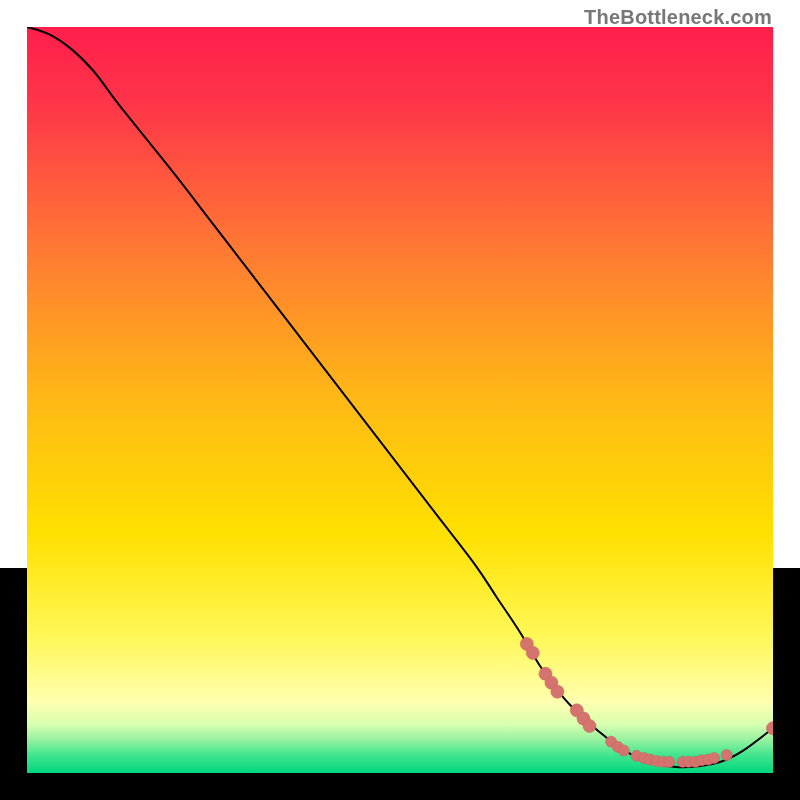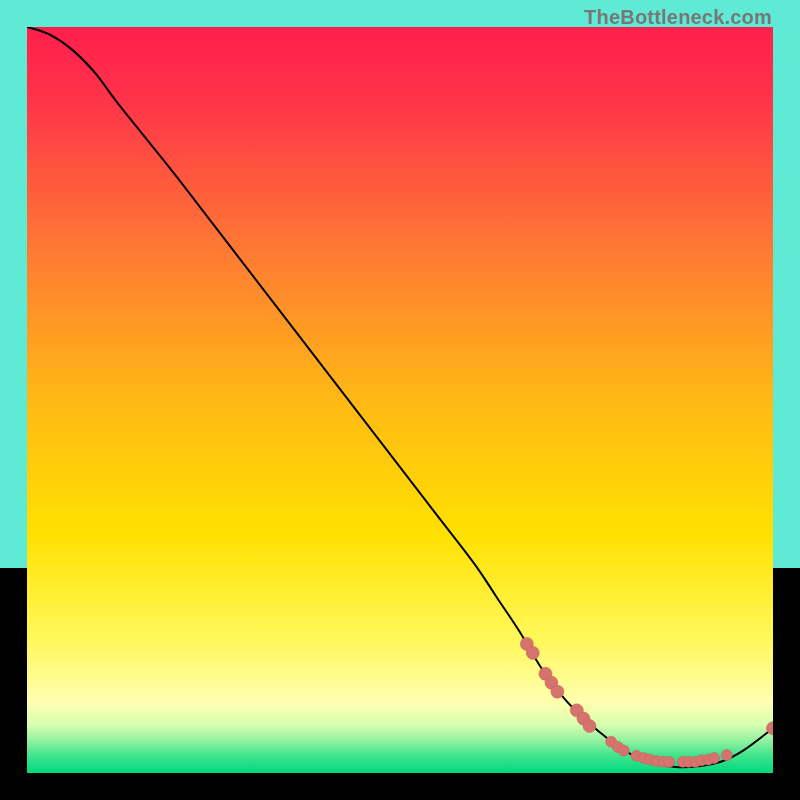--- a/index.html
+++ b/index.html
@@ -7,21 +7,21 @@
     padding: 0;
     width: 800px;
     height: 800px;
     background: #000;
     overflow: hidden;
   }
   .stage {
     position: relative;
     width: 800px;
     height: 568px;
-    background: #5eead4;
+    background: #ffffff;
   }
   .plot-wrap {
     position: absolute;
     left: 27px;
     top: 27px;
     width: 746px;
     height: 746px;
   }
   .gradient {
     position: absolute;

